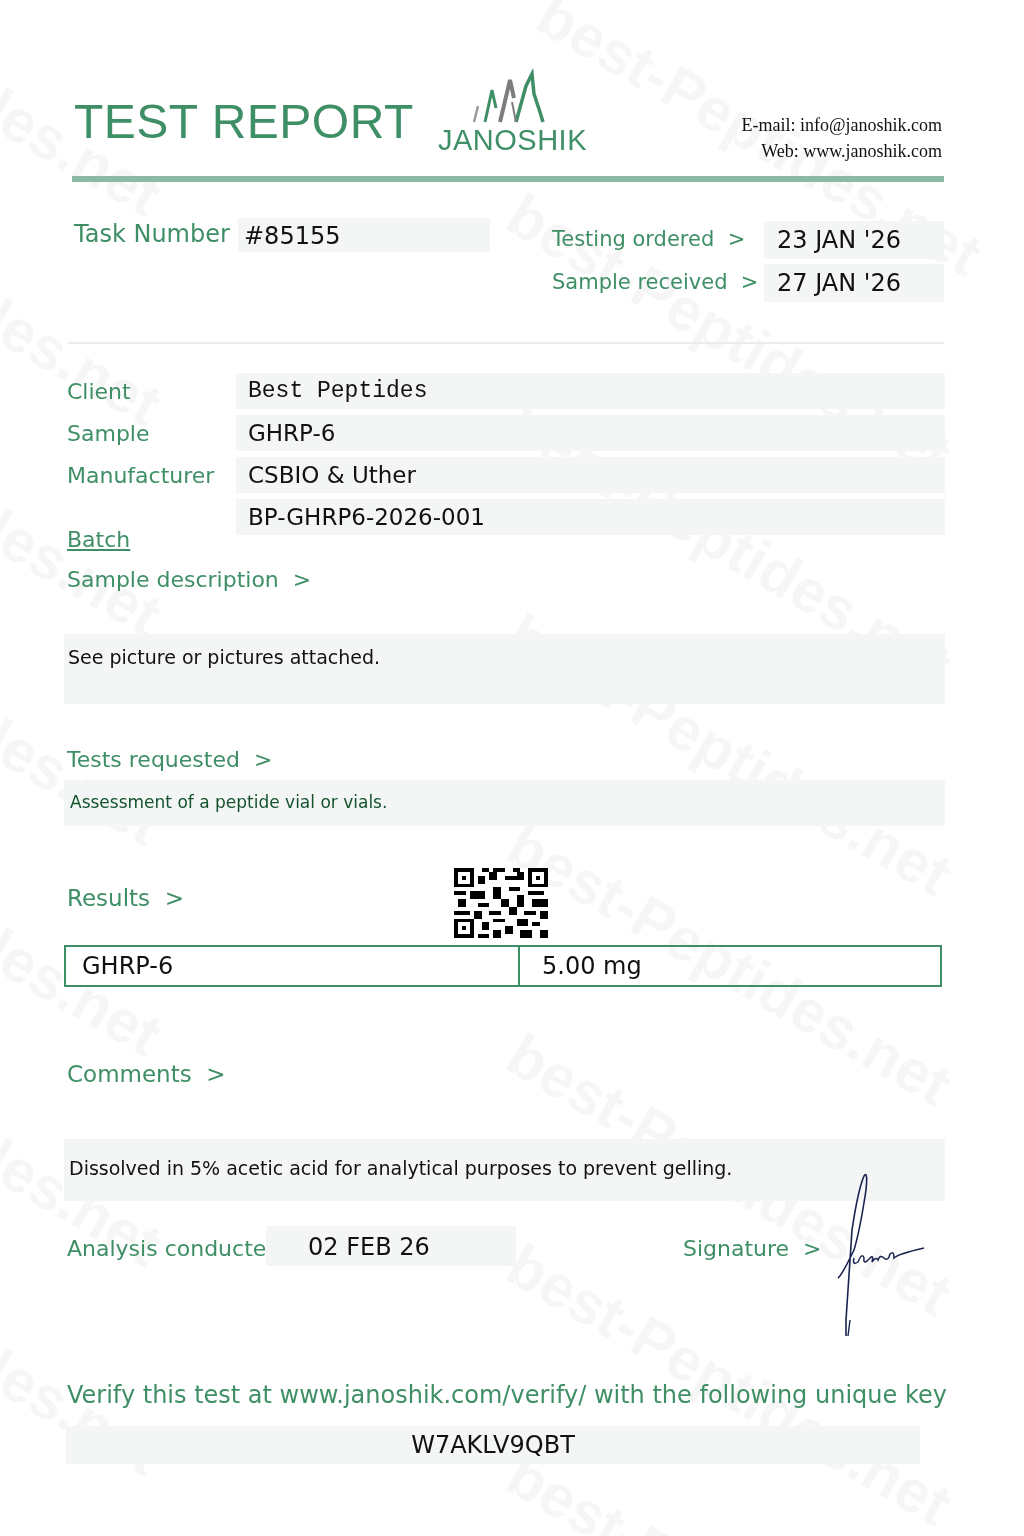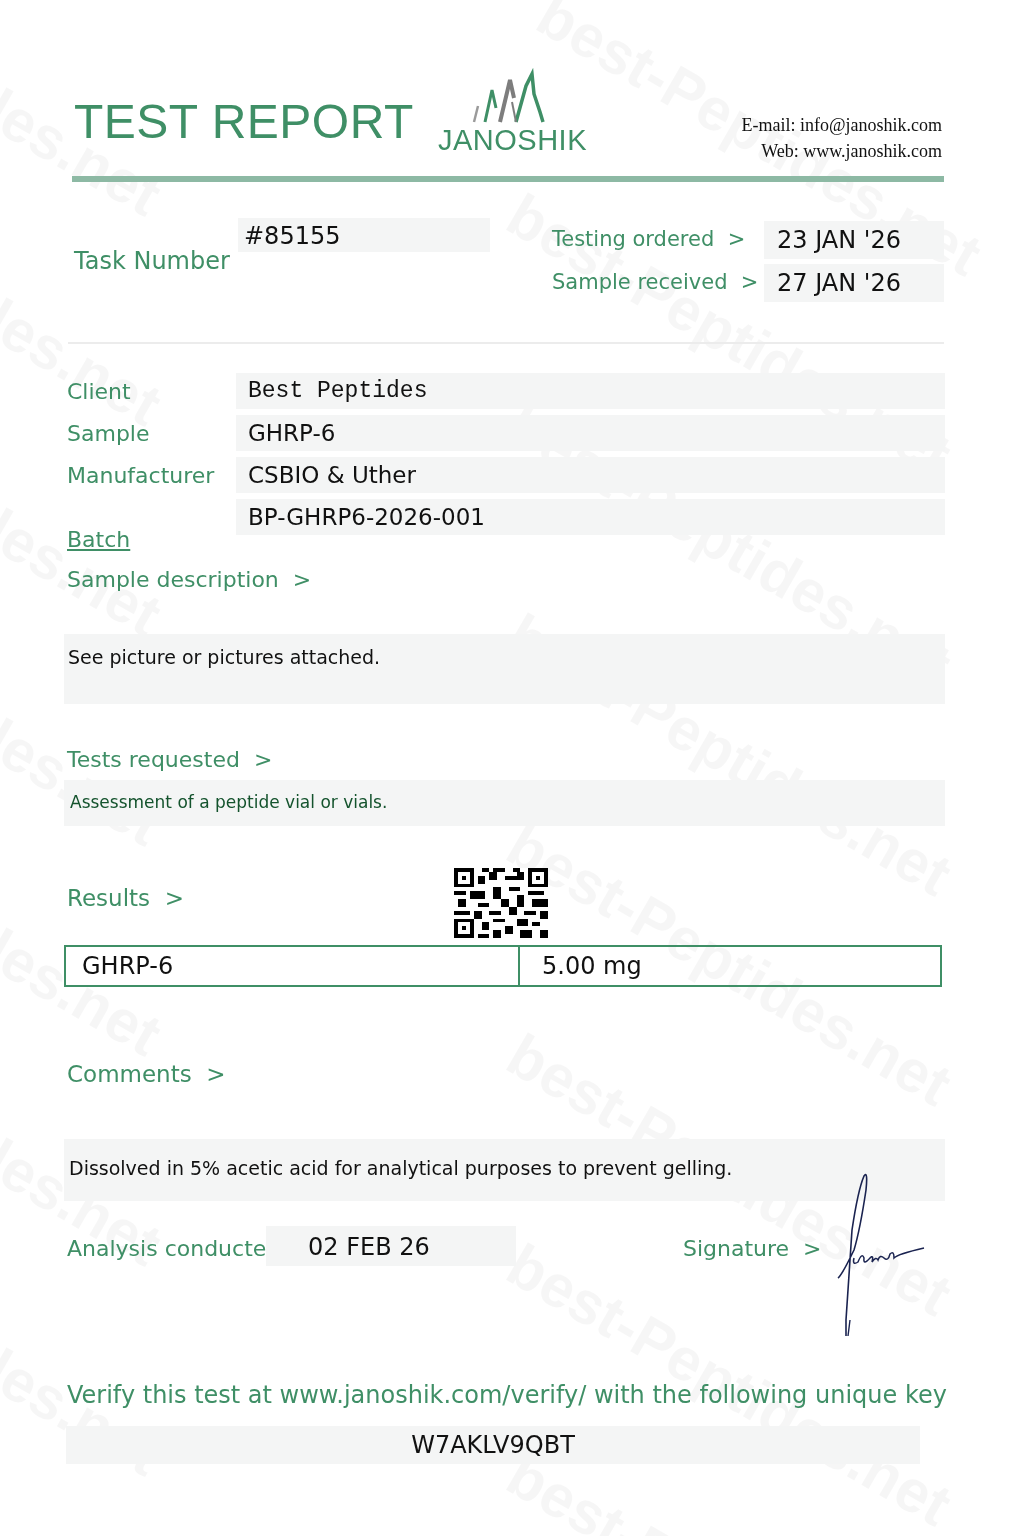--- a/index.html
+++ b/index.html
@@ -68,21 +68,21 @@
   <div class="logo-text">JANOSHIK</div>
 </div>
 
 <div class="abs contact">
   <div>E-mail: info@janoshik.com</div>
   <div>Web: www.janoshik.com</div>
 </div>
 
 <div class="abs rule"></div>
 
-<div class="abs label" style="left:74px;top:220px;font-size:24px;margin-top:27px;">Task Number</div>
+<div class="abs label" style="left:74px;top:220px;font-size:24px;">Task Number</div>
 <div class="box" style="left:238px;top:218px;width:252px;height:34px;">
   <span class="val" style="position:absolute;left:6px;top:4px;font-size:24px;">#85155</span>
 </div>
 
 <div class="abs label" style="left:552px;top:227px;font-size:21px;white-space:pre;">Testing ordered  &gt;</div>
 <div class="box" style="left:764px;top:221px;width:180px;height:38px;">
   <span class="val" style="position:absolute;left:13px;top:5px;font-size:24px;">23 JAN '26</span>
 </div>
 
 <div class="abs label" style="left:552px;top:270px;font-size:21px;white-space:pre;">Sample received  &gt;</div>

